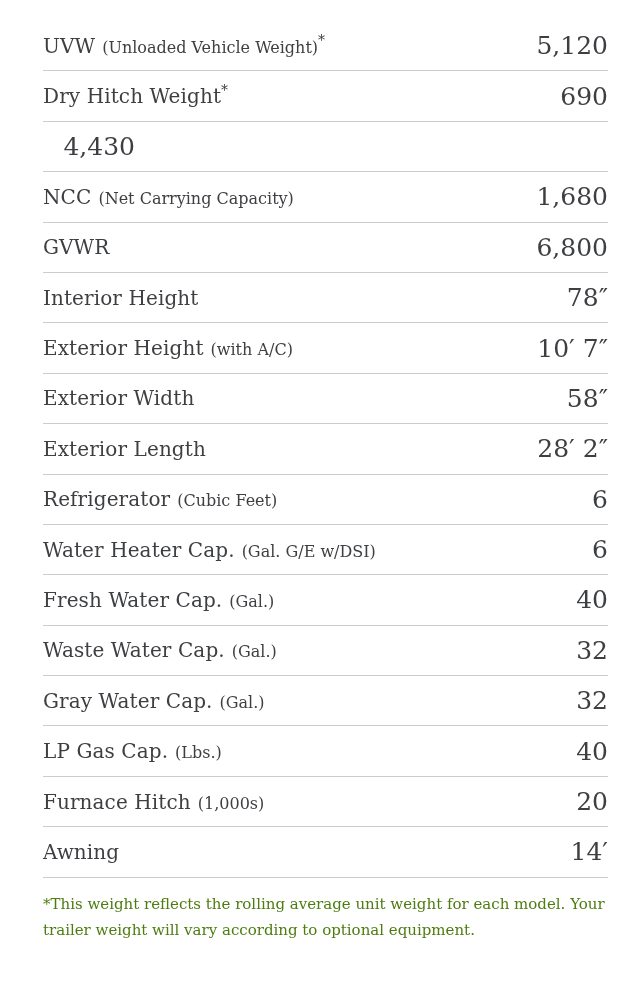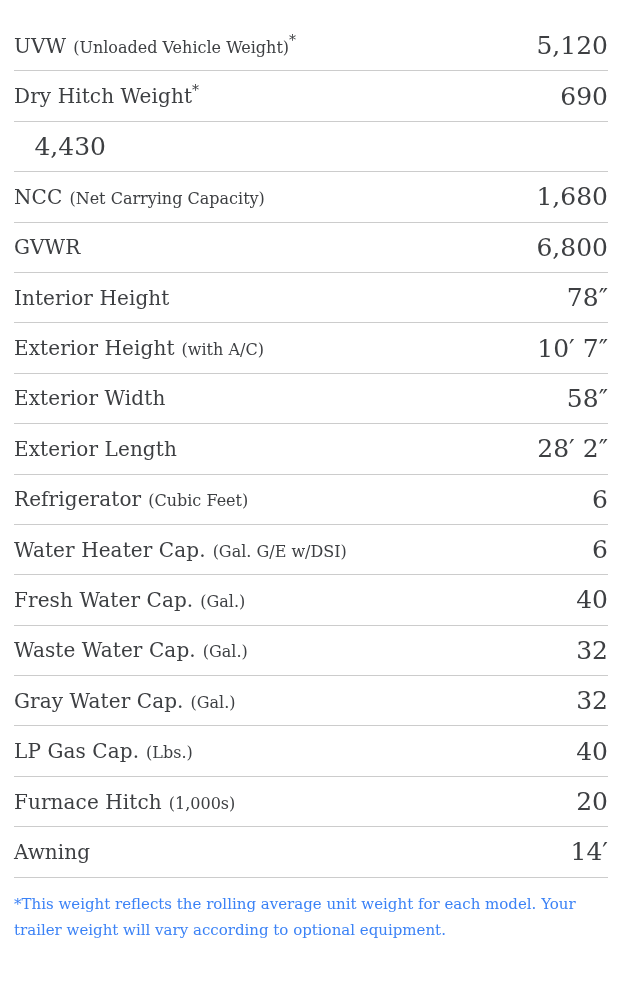--- a/index.html
+++ b/index.html
@@ -8,21 +8,21 @@
     background: #ffffff;
   }
   body {
     width: 640px;
     height: 1003px;
     overflow: hidden;
     font-family: "DejaVu Serif", "Liberation Serif", serif;
     color: #3d3f42;
   }
   .spec-sheet {
-    padding: 21px 32px 0 14px;
+    padding: 21px 32px 0 43px;
     box-sizing: border-box;
   }
   .spec-row {
     display: flex;
     align-items: center;
     height: 50.4px;
     box-sizing: border-box;
     border-bottom: 1px solid #cccccc;
   }
   .label-cell {
@@ -49,21 +49,21 @@
     flex: 0 0 92px;
     width: 92px;
     text-align: right;
     font-size: 25px;
     line-height: 1;
   }
   .footnote {
     margin: 13px 0 0 0;
     font-size: 15px;
     line-height: 26px;
-    color: #3b82f6;
+    color: #4d7c0f;
   }
 </style>
 </head>
 <body>
 
 <div class="spec-sheet">
   <div id="spec-table">
   <div class="spec-row">
     <div class="label-cell"><span class="label-main">UVW</span><span class="label-sub">(Unloaded Vehicle Weight)</span><sup class="label-marker">*</sup></div>
     <div class="value-cell">5,120</div>

